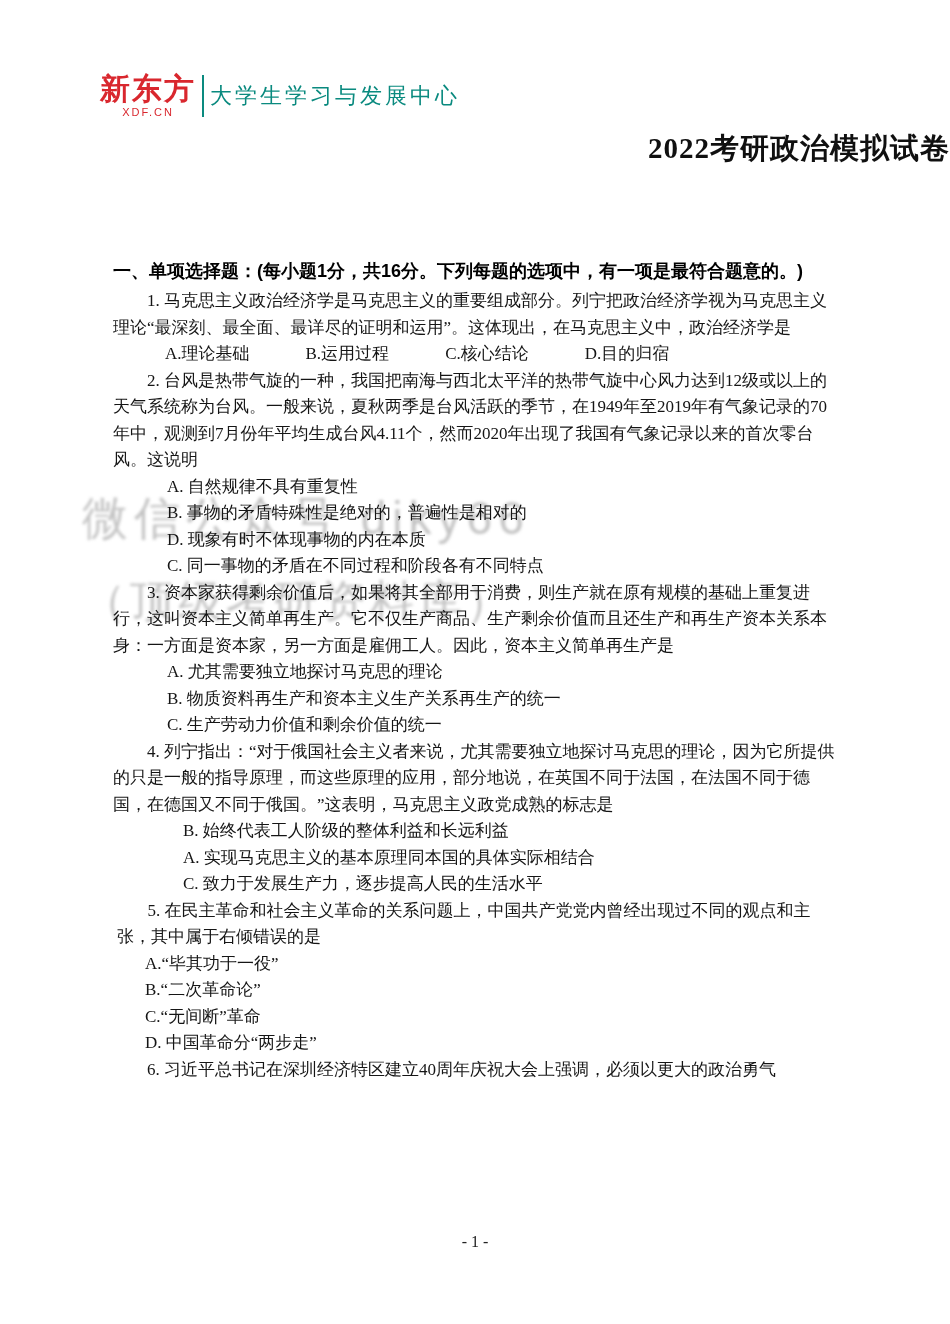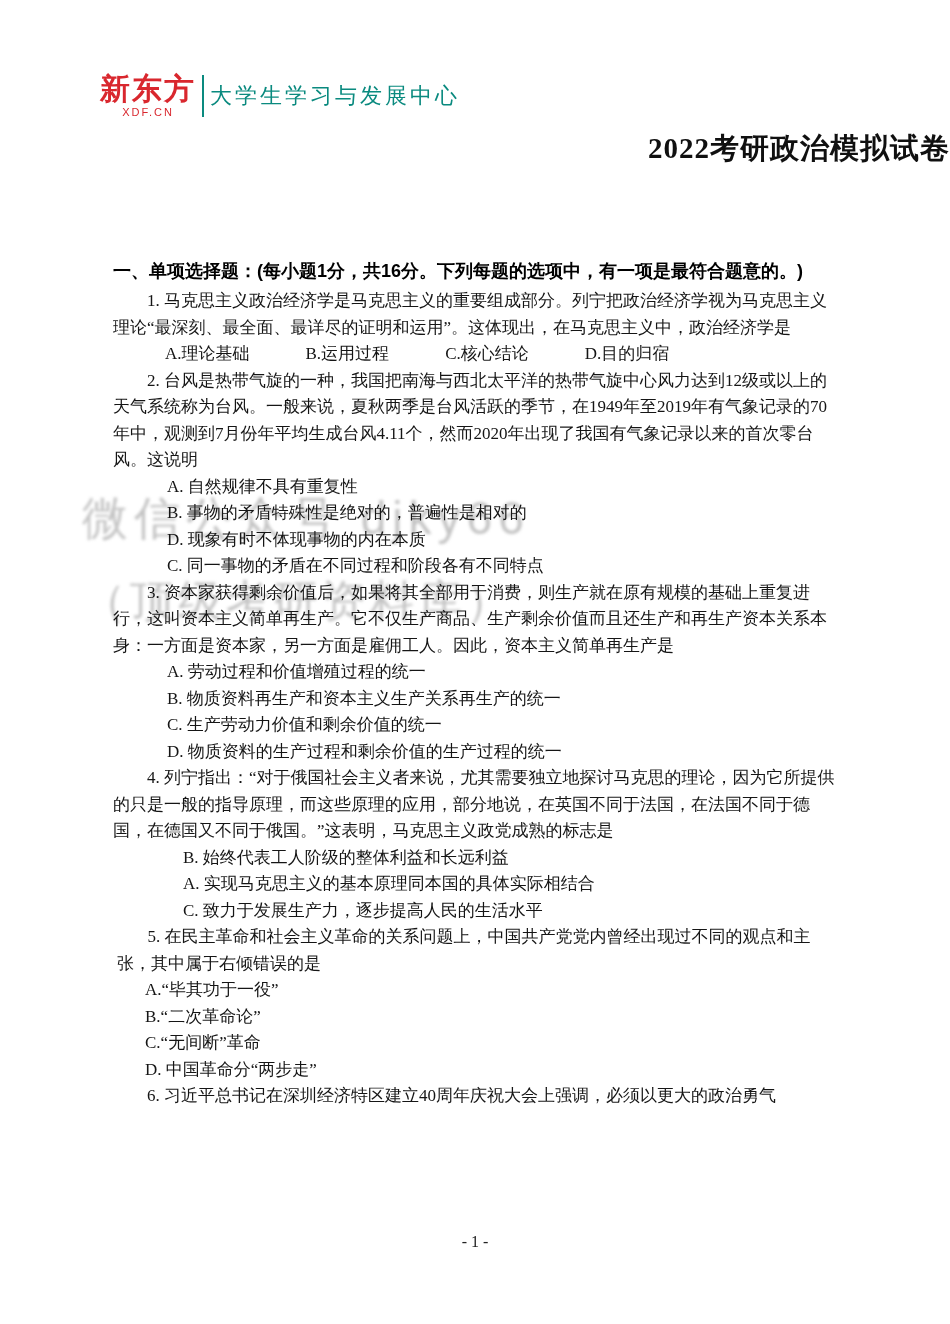--- a/index.html
+++ b/index.html
@@ -164,24 +164,23 @@
     <section class="question q2">
       <p class="stem">2. 台风是热带气旋的一种，我国把南海与西北太平洋的热带气旋中心风力达到12级或以上的天气系统称为台风。一般来说，夏秋两季是台风活跃的季节，在1949年至2019年有气象记录的70年中，观测到7月份年平均生成台风4.11个，然而2020年出现了我国有气象记录以来的首次零台风。这说明</p>
       <p class="opt">A. 自然规律不具有重复性</p>
       <p class="opt">B. 事物的矛盾特殊性是绝对的，普遍性是相对的</p>
       <p class="opt">D. 现象有时不体现事物的内在本质</p>
       <p class="opt">C. 同一事物的矛盾在不同过程和阶段各有不同特点</p>
     </section>
 
     <section class="question q3">
       <p class="stem">3. 资本家获得剩余价值后，如果将其全部用于消费，则生产就在原有规模的基础上重复进行，这叫资本主义简单再生产。它不仅生产商品、生产剩余价值而且还生产和再生产资本关系本身：一方面是资本家，另一方面是雇佣工人。因此，资本主义简单再生产是</p>
-      <p class="opt">A. 劳动过程和价值增殖过程的统一</p>
+      <p class="opt">A. 尤其需要独立地探讨马克思的理论</p>
       <p class="opt">B. 物质资料再生产和资本主义生产关系再生产的统一</p>
       <p class="opt">C. 生产劳动力价值和剩余价值的统一</p>
-      <p class="opt">D. 物质资料的生产过程和剩余价值的生产过程的统一</p>
     </section>
 
     <section class="question q4">
       <p class="stem">4. 列宁指出：“对于俄国社会主义者来说，尤其需要独立地探讨马克思的理论，因为它所提供的只是一般的指导原理，而这些原理的应用，部分地说，在英国不同于法国，在法国不同于德国，在德国又不同于俄国。”这表明，马克思主义政党成熟的标志是</p>
       <p class="opt">B. 始终代表工人阶级的整体利益和长远利益</p>
       <p class="opt">A. 实现马克思主义的基本原理同本国的具体实际相结合</p>
       <p class="opt">C. 致力于发展生产力，逐步提高人民的生活水平</p>
     </section>
 
     <section class="question q5">

